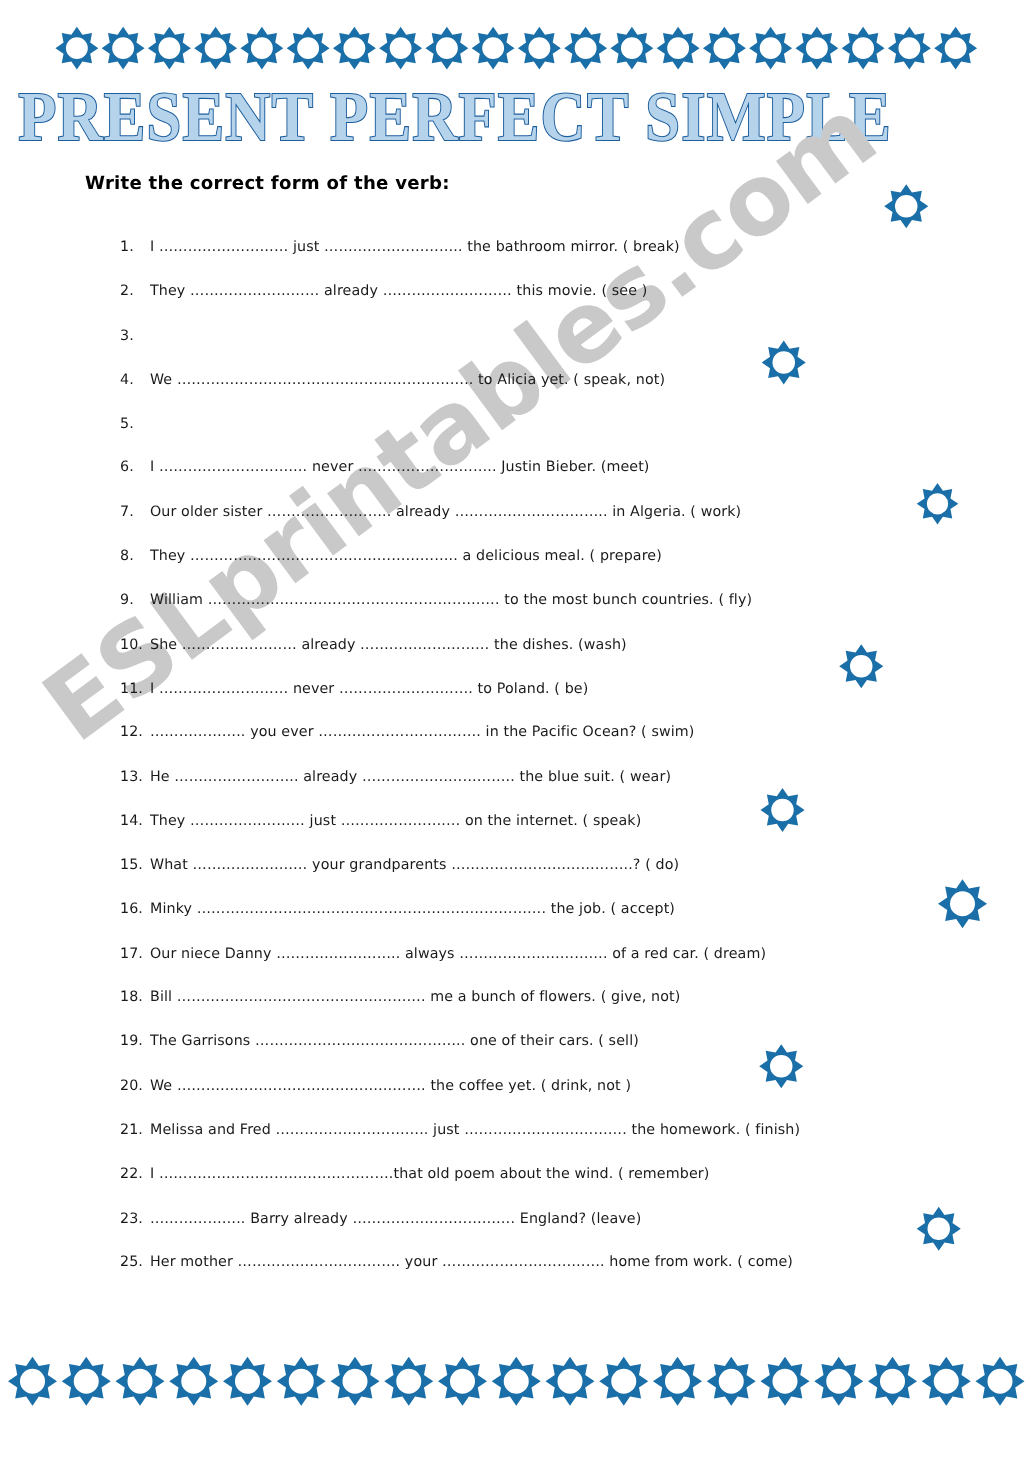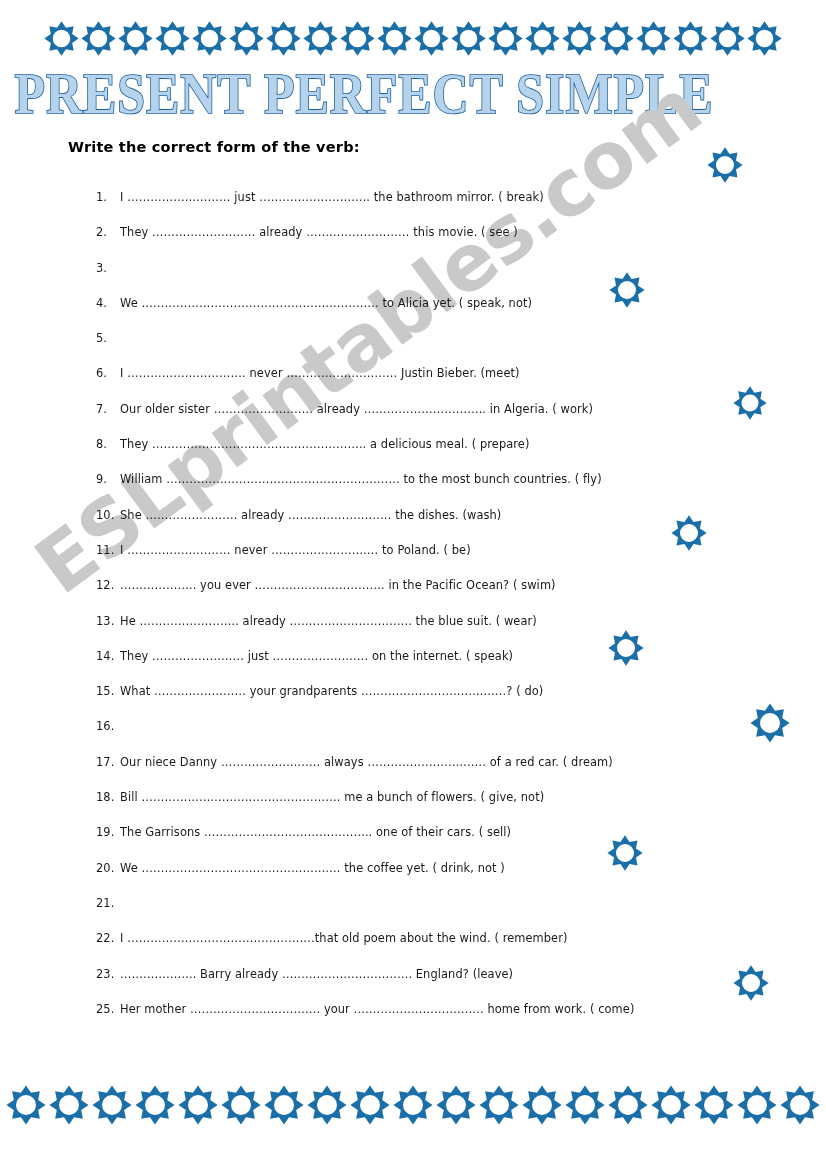--- a/index.html
+++ b/index.html
@@ -256,39 +256,41 @@
       <div class="q-row">
         <span class="q-num">14.</span>
         <span class="q-text">They …………………… just ………………….… on the internet. ( speak)</span>
       </div>
       <div class="q-row">
         <span class="q-num">15.</span>
         <span class="q-text">What …………………… your grandparents  ………………………………..? ( do)</span>
       </div>
       <div class="q-row">
         <span class="q-num">16.</span>
+        <span class="q-text">Minky ………………………………………………………………. the job. ( accept)</span>
       </div>
       <div class="q-row">
         <span class="q-num">17.</span>
         <span class="q-text">Our niece Danny …………………….. always …………………………. of a red car. ( dream)</span>
       </div>
       <div class="q-row">
         <span class="q-num">18.</span>
         <span class="q-text">Bill ……………………………………………. me a bunch of flowers. ( give, not)</span>
       </div>
       <div class="q-row">
         <span class="q-num">19.</span>
         <span class="q-text">The Garrisons …………………………………….. one of their cars. ( sell)</span>
       </div>
       <div class="q-row">
         <span class="q-num">20.</span>
         <span class="q-text">We ……………………………………………. the coffee yet. ( drink, not )</span>
       </div>
       <div class="q-row">
         <span class="q-num">21.</span>
+        <span class="q-text">Melissa and Fred ………………………….. just ……………………………. the homework. ( finish)</span>
       </div>
       <div class="q-row">
         <span class="q-num">22.</span>
         <span class="q-text">I ………………………………………….that old poem about the wind. ( remember)</span>
       </div>
       <div class="q-row">
         <span class="q-num">23.</span>
         <span class="q-text">……………….. Barry  already ……………………………. England? (leave)</span>
       </div>
       <div class="q-row">

